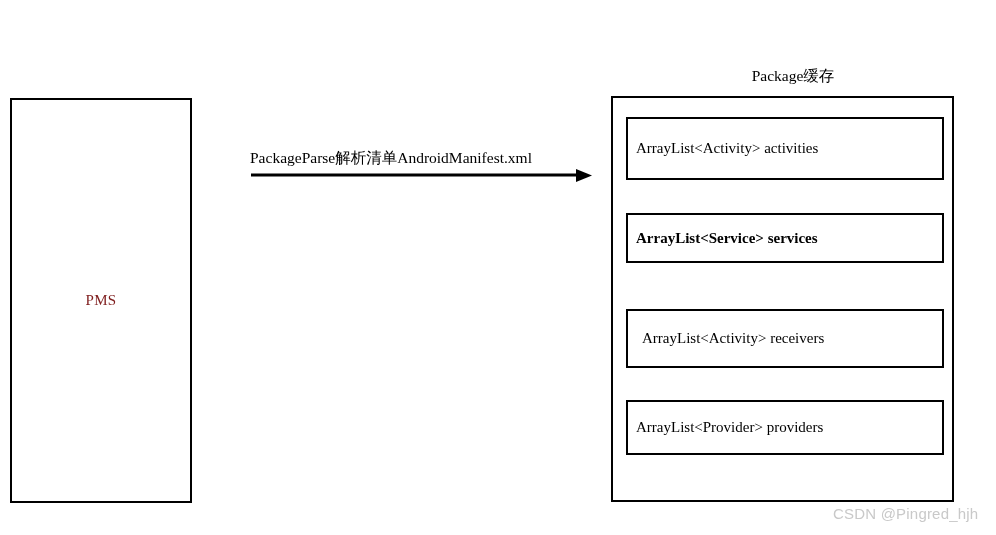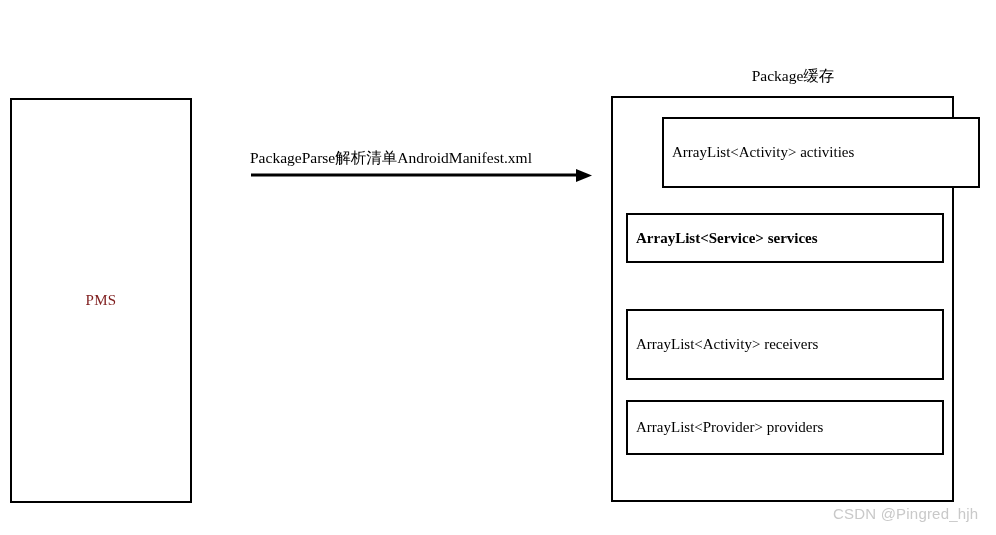--- a/index.html
+++ b/index.html
@@ -101,23 +101,23 @@
     background: #ffffff;
     display: flex;
     align-items: center;
   }
   .cache-item-label {
     font-size: 15px;
     color: #000000;
     padding-left: 8px;
     white-space: nowrap;
   }
-  .cache-item-0 { top: 19px;  height: 71px; margin-left: 36px; }
+  .cache-item-0 { top: 19px;  height: 63px; }
   .cache-item-1 { top: 115px; height: 50px; font-weight: bold; }
-  .cache-item-2 { top: 211px; height: 71px; }
+  .cache-item-2 { top: 211px; height: 59px; padding-left: 6px; }
   .cache-item-3 { top: 302px; height: 55px; }
 
   
   .watermark {
     position: absolute;
     left: 833px;
     top: 505px;
     font-family: Liberation Sans, sans-serif;
     font-size: 15px;
     color: #c9c9c9;

